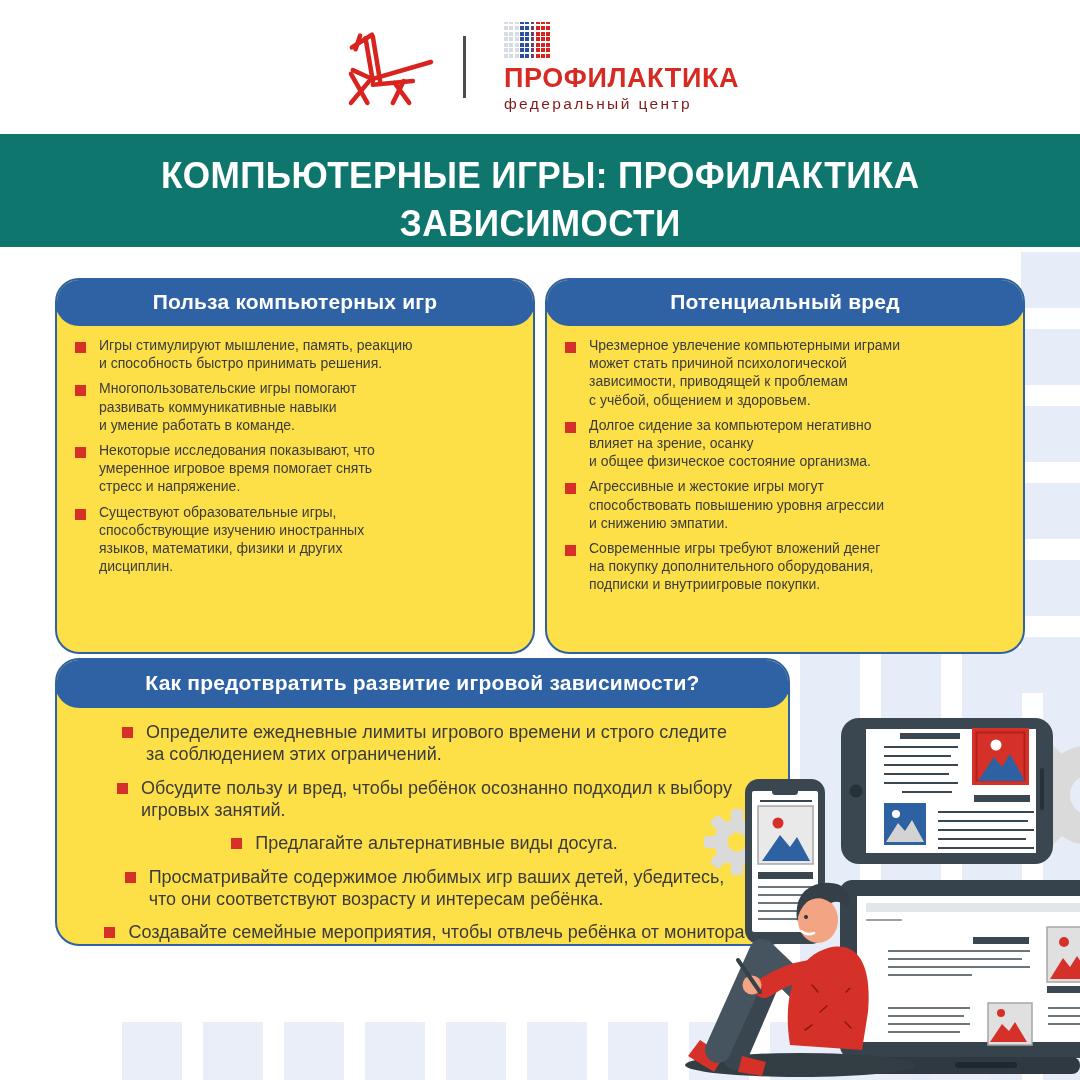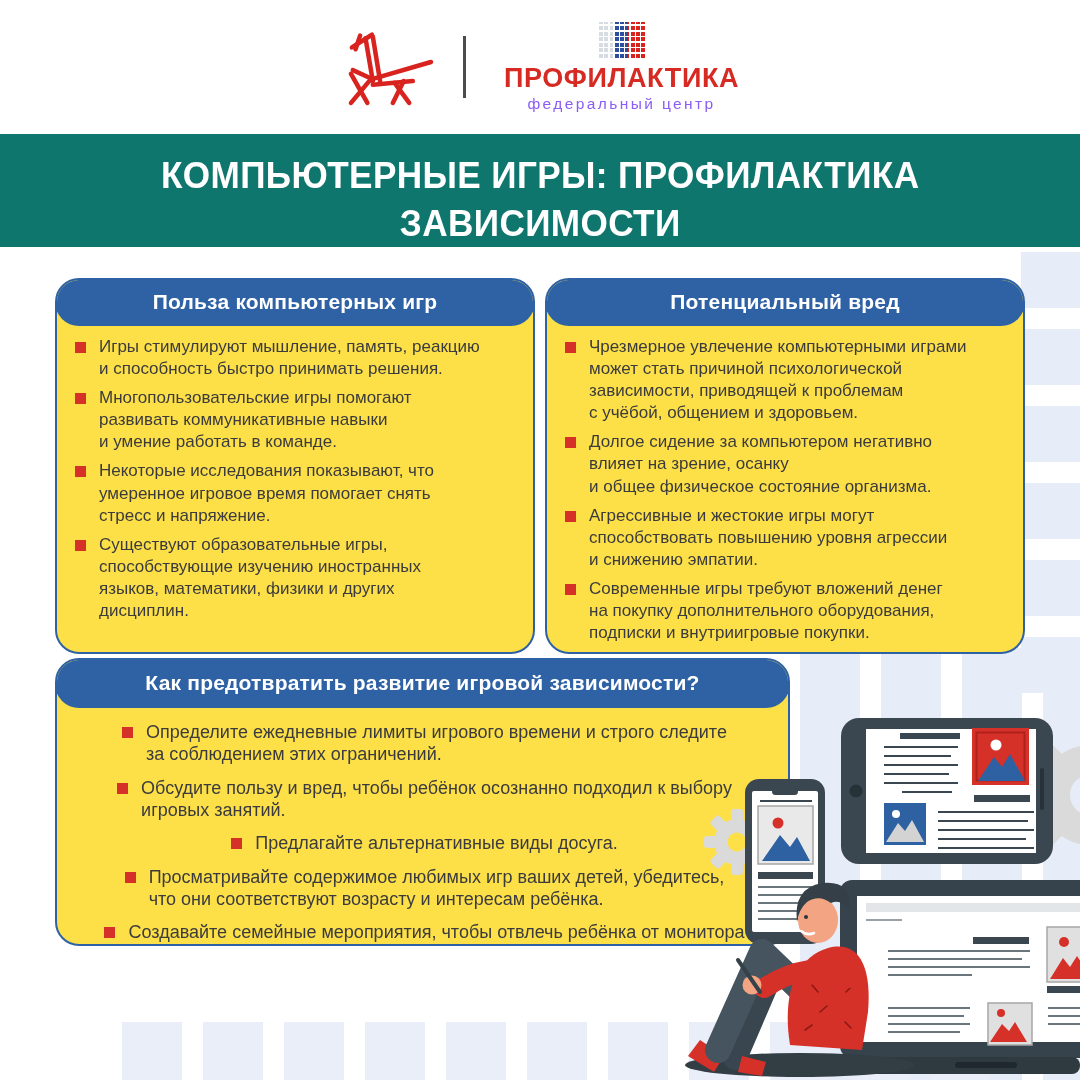--- a/index.html
+++ b/index.html
@@ -3,28 +3,28 @@
 <meta charset="utf-8">
 <style>
   html,body{margin:0;padding:0;}
   body{width:1080px;height:1080px;position:relative;overflow:hidden;background:#ffffff;
        font-family:"Liberation Sans", sans-serif;}
   
   .brand-header{position:absolute;left:0;top:0;width:1080px;height:134px;
     display:flex;align-items:center;justify-content:center;background:#fff;z-index:2;}
   .brand-mark{width:100px;height:80px;flex:none;}
   .brand-divider{width:3px;height:62px;background:#4c4c4c;margin:0 38px 0 22px;flex:none;}
-  .logo-block{display:flex;flex-direction:column;align-items:center;}
+  .logo-block{display:flex;flex-direction:column;}
   .flag-mosaic{width:46px;height:36px;margin-bottom:7px;
     background:
       repeating-linear-gradient(0deg, transparent 0 4.1px, #ffffff 4.1px 5.6px),
       repeating-linear-gradient(90deg, transparent 0 3.9px, #ffffff 3.9px 5.3px),
       linear-gradient(90deg,#d7dce3 0 34%,#2c4f9d 34% 64%,#d8231f 64% 100%);}
   .logo-title{font-size:27px;font-weight:800;color:#d62a22;letter-spacing:.6px;line-height:1;}
-  .logo-subtitle{font-size:15.5px;color:#8b5cf6;letter-spacing:2.4px;margin-top:4px;line-height:1;}
+  .logo-subtitle{font-size:15.5px;color:#7f1d1d;letter-spacing:2.4px;margin-top:4px;line-height:1;}
   
   .title-banner{position:absolute;left:0;top:134px;width:1080px;height:113px;background:#0f766e;
     display:flex;align-items:flex-end;justify-content:center;z-index:2;}
   .title-banner h1{margin:0;color:#ffffff;font-size:37px;font-weight:800;text-align:center;
     line-height:1.28;letter-spacing:.4px;white-space:pre-line;transform:scaleX(.95);}
   
   .deco{position:absolute;z-index:1;}
   .deco-sq{position:absolute;width:59px;height:56px;background:#e7edf8;}
   .deco-stripes-right{left:800px;top:648px;width:280px;height:432px;
     background:repeating-linear-gradient(90deg,#e7edf8 0 60px,transparent 60px 81px);}
@@ -32,21 +32,21 @@
     background:repeating-linear-gradient(90deg,#e9eef8 0 60px,transparent 60px 81px);}
   
   .card{position:absolute;background:#fde047;border:2px solid #2e62a4;border-radius:24px;
     box-sizing:border-box;z-index:2;overflow:hidden;}
   .card-head{height:48px;margin:-2px -2px 0 -2px;background:#2e62a4;border-radius:24px;
     display:flex;align-items:center;justify-content:center;}
   .card-head span{color:#fff;font-weight:700;font-size:21px;letter-spacing:.2px;}
   .card-body{padding:10px 12px 0 18px;}
   .bullet{display:flex;gap:13px;margin-bottom:7px;}
   .sq{width:11px;height:11px;background:#d63129;flex:none;margin-top:6px;}
-  .btxt{font-size:17px;line-height:1.3;color:#3b3b3d;white-space:pre-line;}
+  .btxt{font-size:14px;line-height:1.3;color:#3b3b3d;white-space:pre-line;}
   #card-benefits{left:55px;top:278px;width:480px;height:376px;}
   #card-harm{left:545px;top:278px;width:480px;height:376px;}
   #card-prevent{left:55px;top:658px;width:735px;height:288px;}
   #card-prevent .card-head{height:50px;}
   #card-prevent .card-body{padding:13px 16px 0 20px;}
   #card-prevent .btxt{font-size:18px;line-height:1.24;}
   #card-prevent .bullet{margin-bottom:11px;justify-content:center;}
   
   .illustration{position:absolute;left:680px;top:680px;width:400px;height:400px;z-index:3;pointer-events:none;}
 </style>

